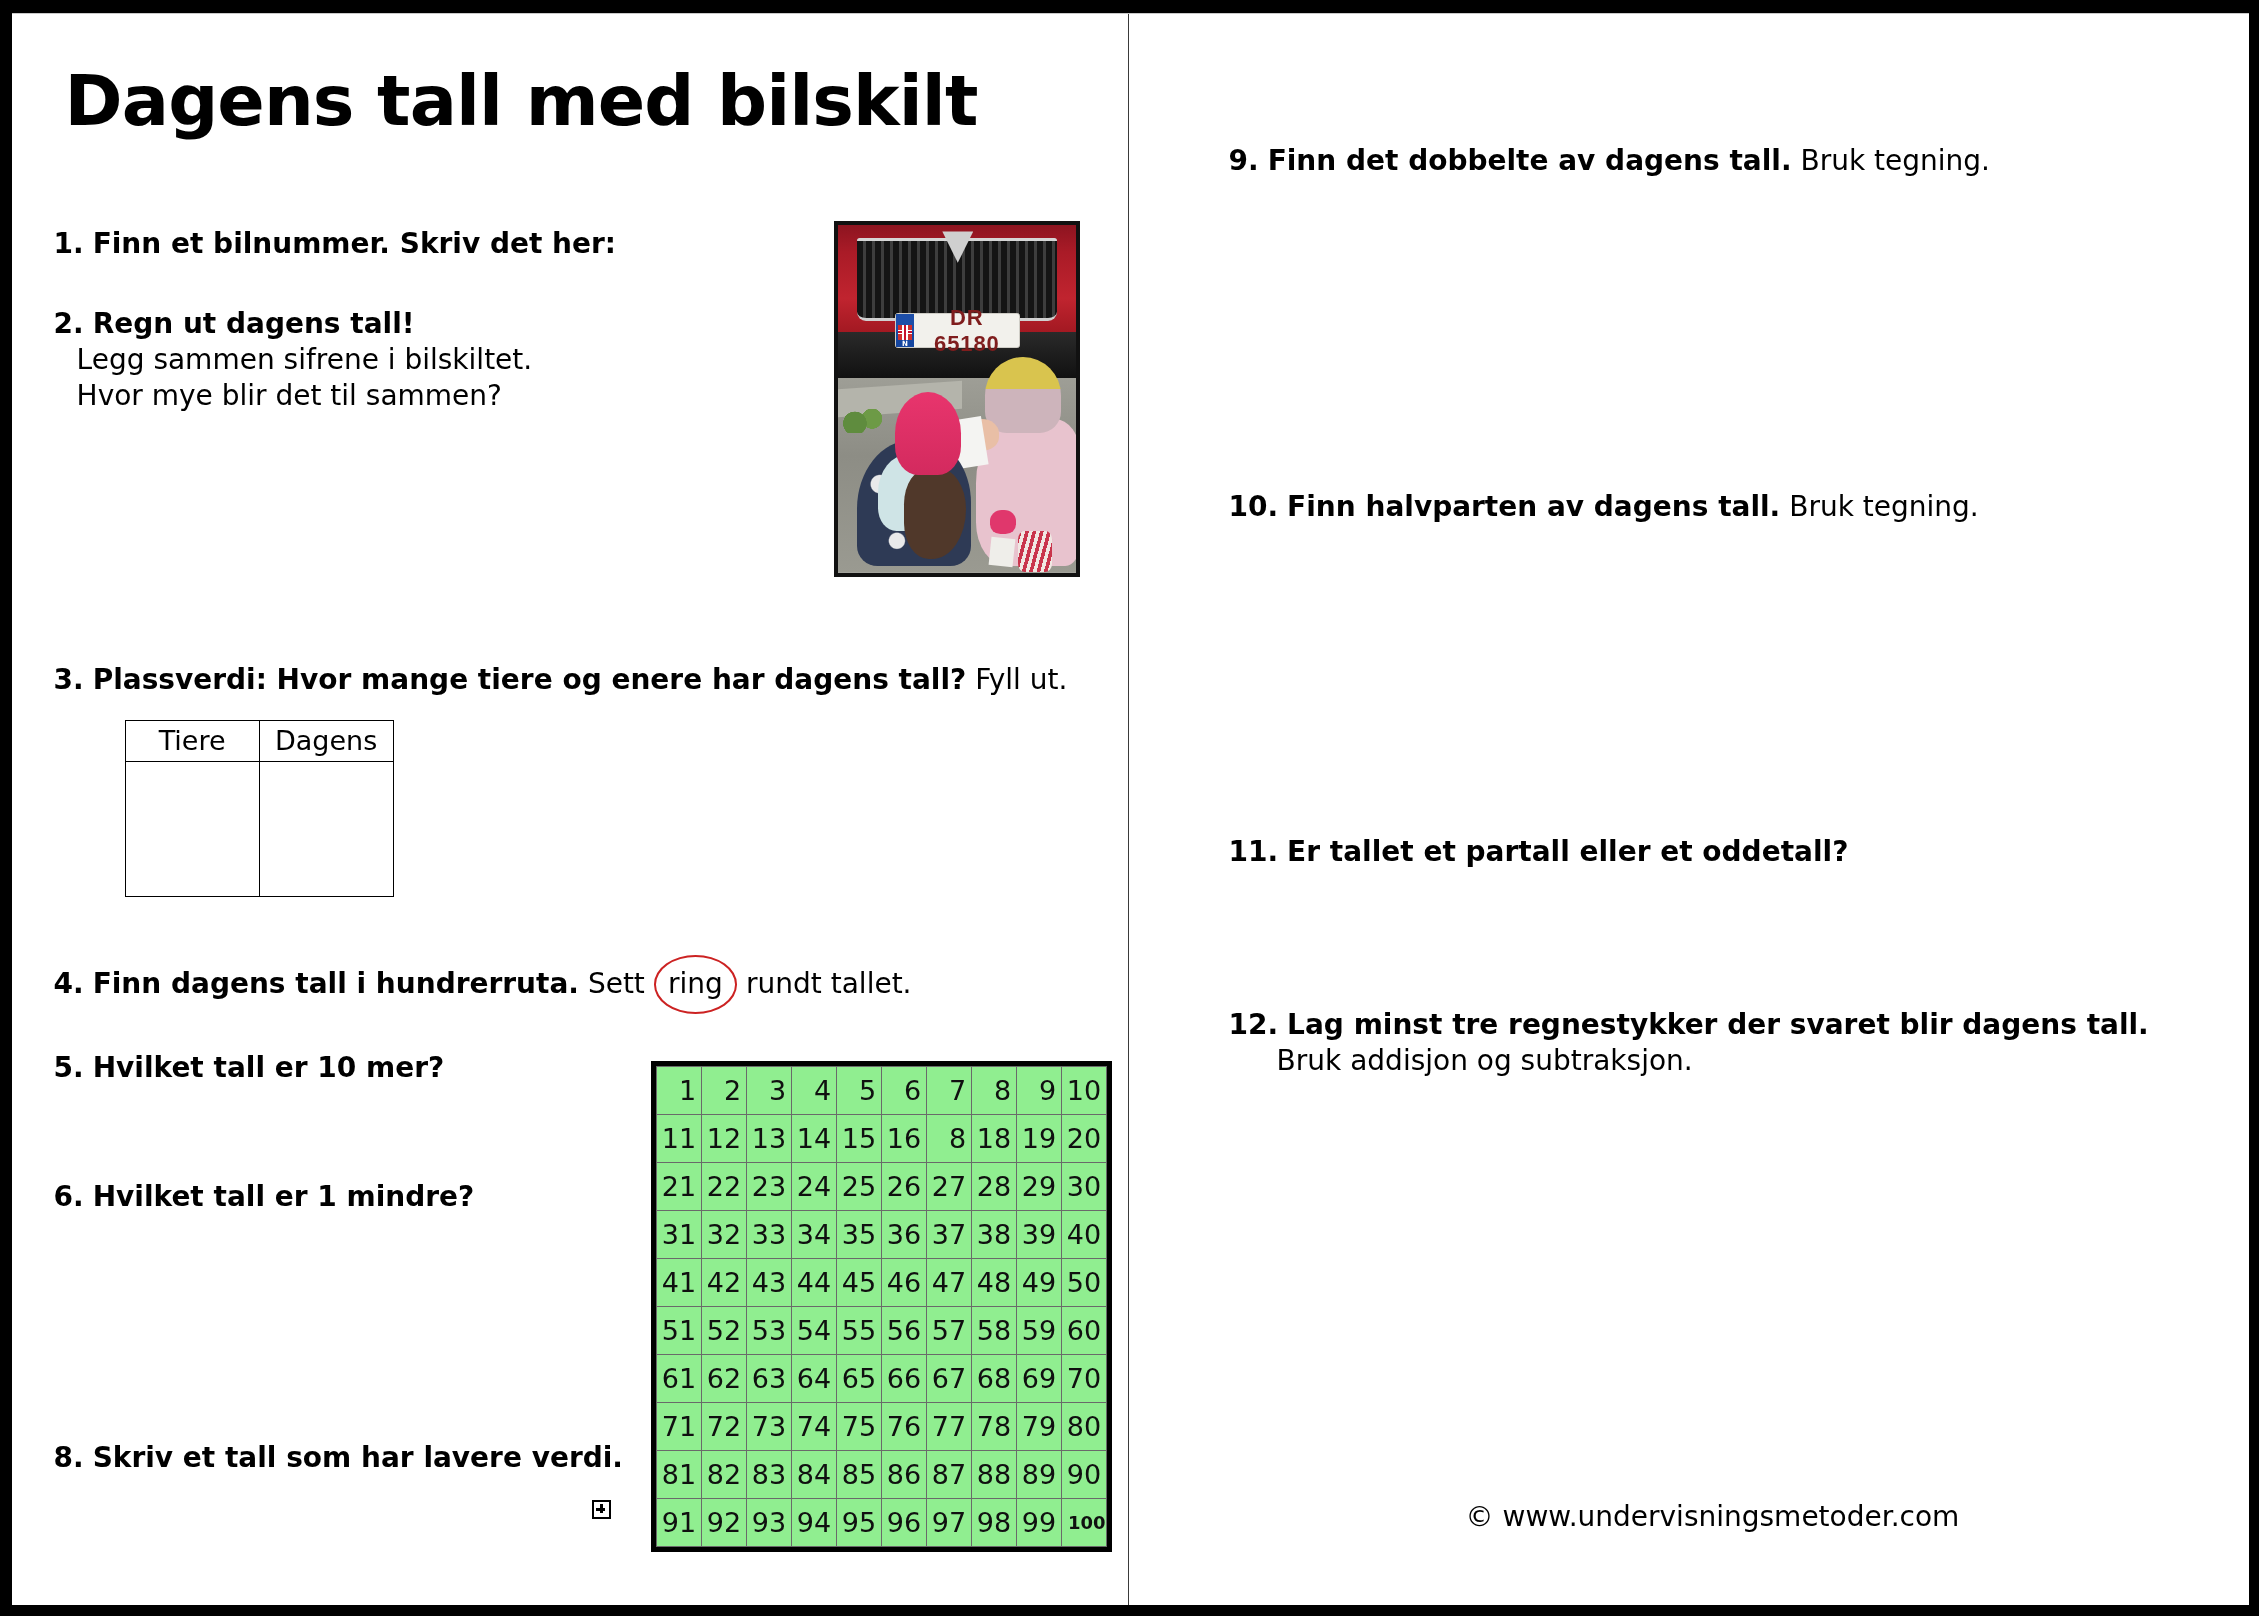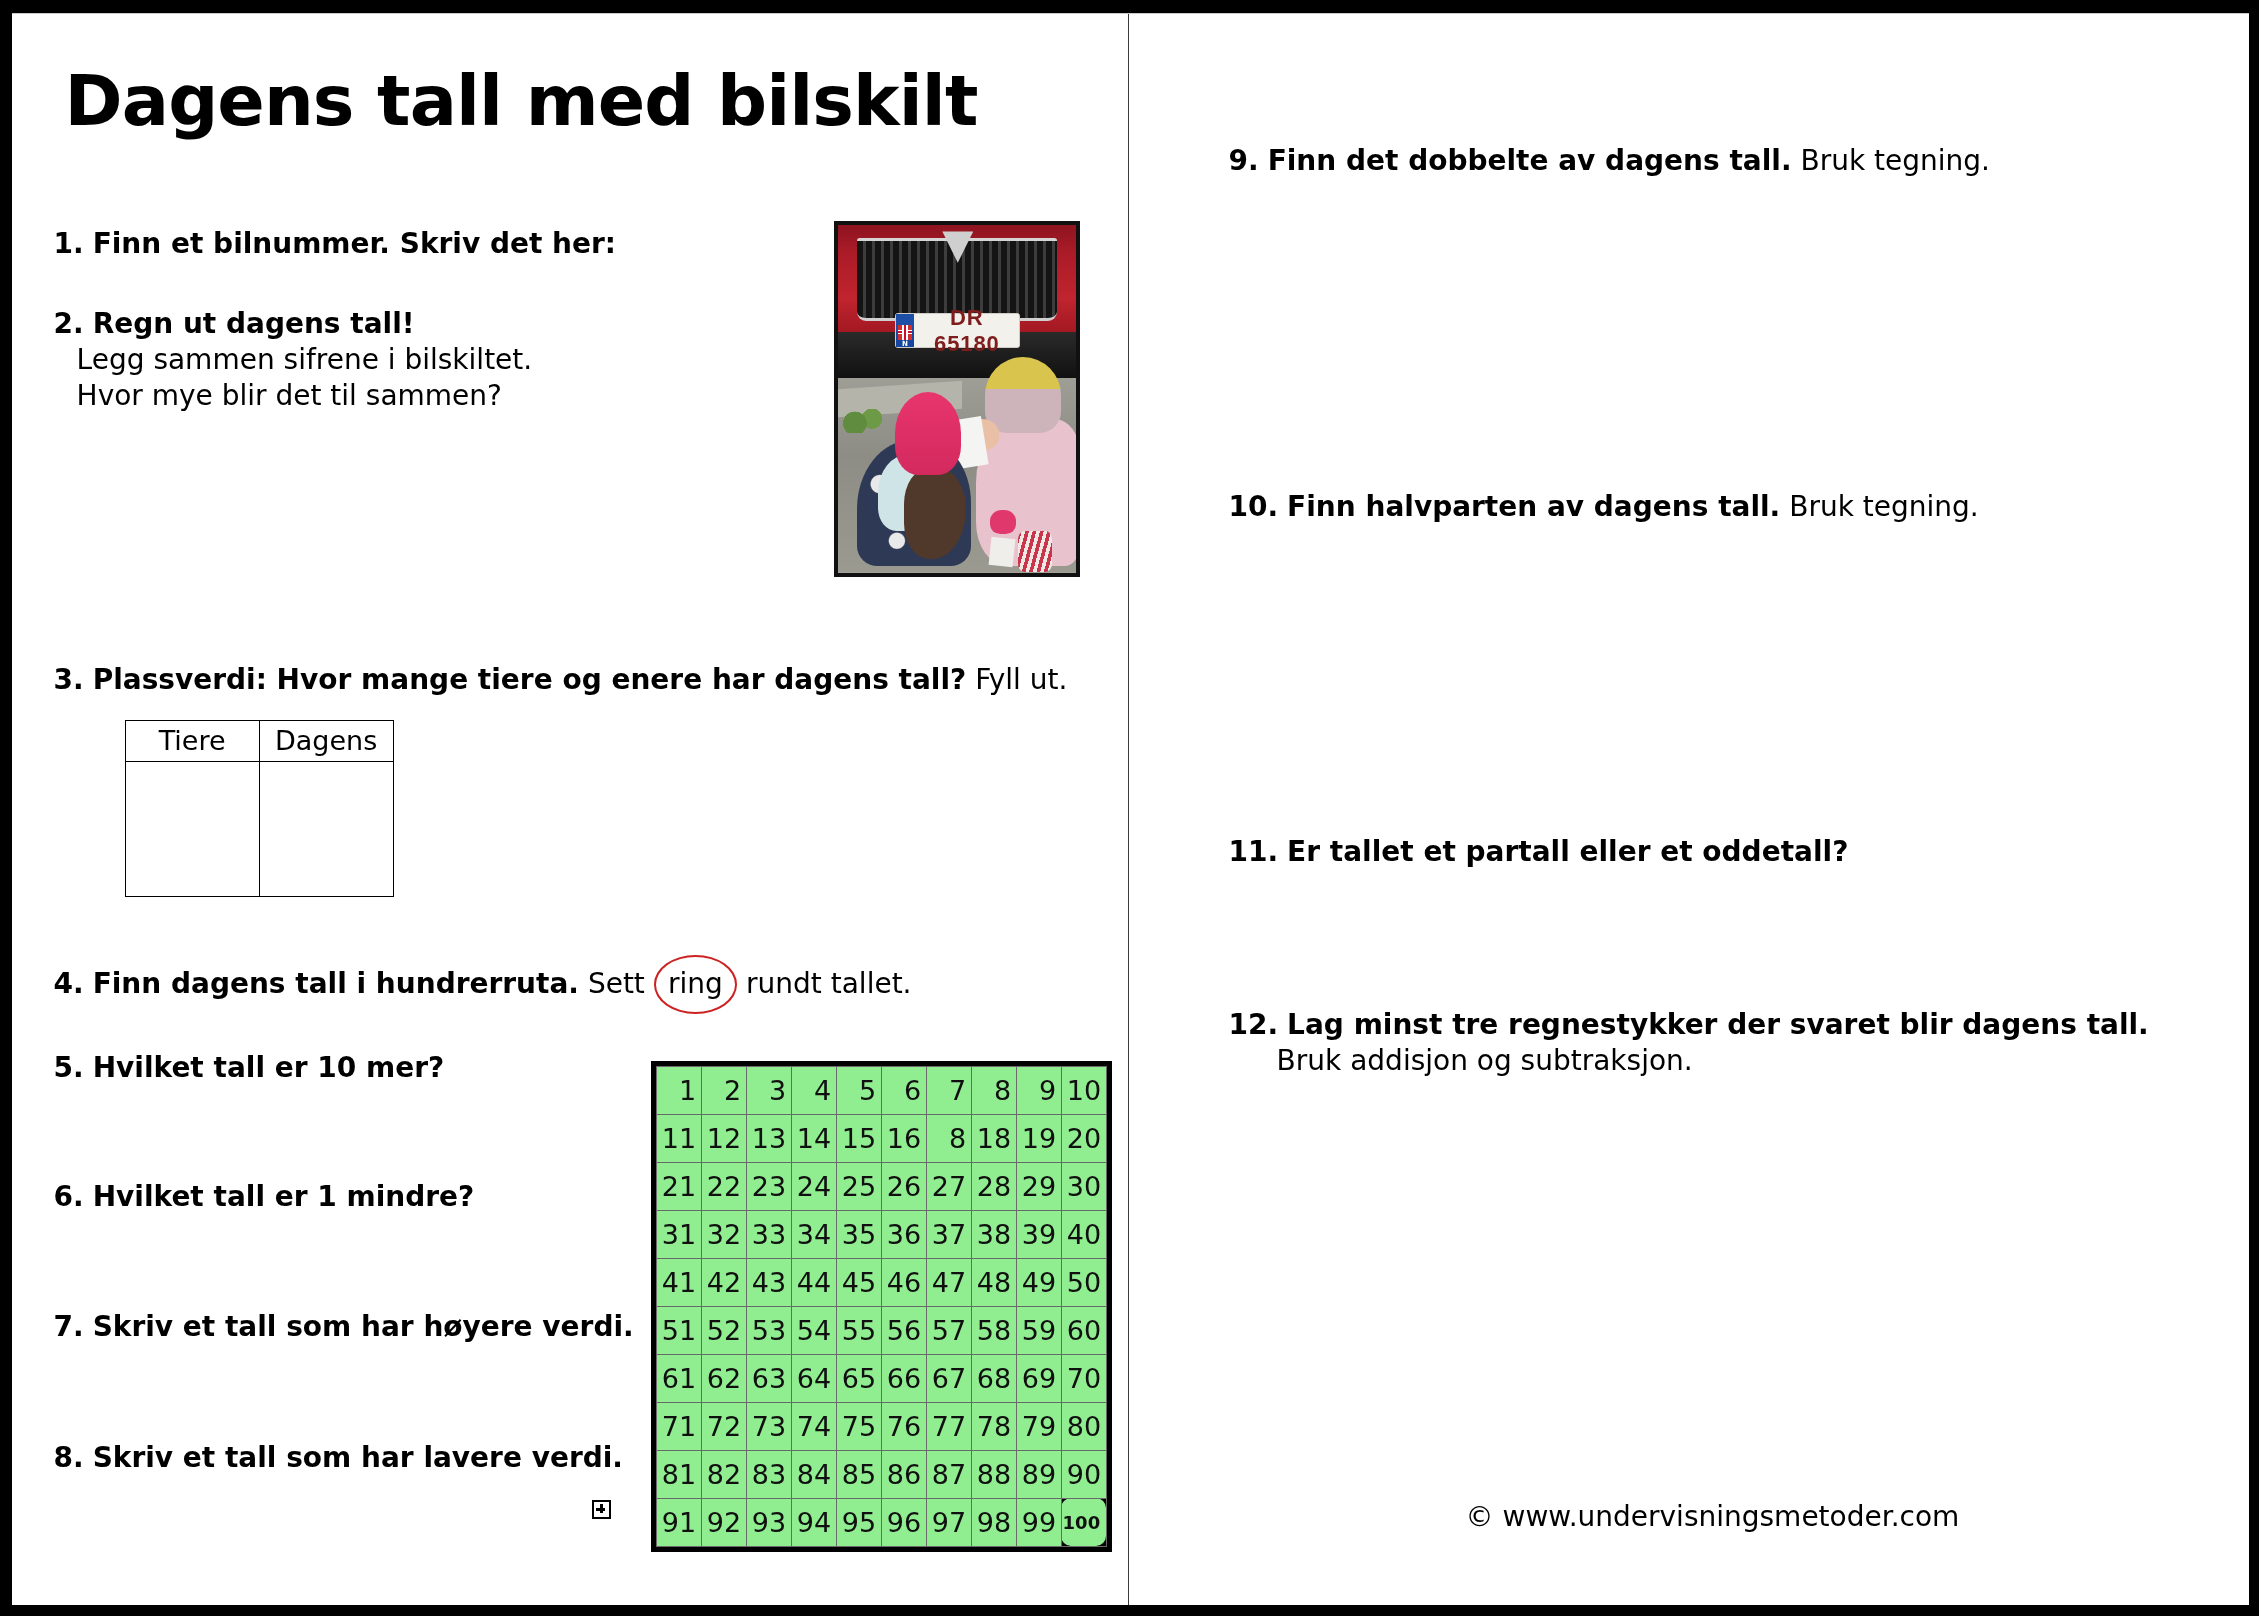--- a/index.html
+++ b/index.html
@@ -240,23 +240,22 @@
     text-align: right;
     padding-right: 4.5px;
     font-family: "DejaVu Sans", sans-serif;
     font-size: 27px;
     color: #101010;
     line-height: 45px;
   }
   #hundred-grid td.tiny {
     font-size: 18px;
     font-weight: bold;
-    text-align: left;
+    text-align: right;
     padding-right: 0;
-    border-radius: 10px;
   }
 
   
   #move-handle {
     position: absolute;
     left: 580px;
     top: 1486px;
     width: 19.6px;
     height: 19.6px;
     border: 2.7px solid #000;
@@ -338,24 +337,20 @@
   <div class="q hand" style="left:42px; top:1036px;">
     <span class="num">5.</span>
     <span class="strong">Hvilket tall er 10 mer?</span>
   </div>
 
   <div class="q hand" style="left:42px; top:1165px;">
     <span class="num">6.</span>
     <span class="strong">Hvilket tall er 1 mindre?</span>
   </div>
 
-  <div class="q hand" style="left:42px; top:1295px;">
-    <span class="num">7.</span>
-    <span class="strong">Skriv et tall som har høyere verdi.</span>
-  </div>
 
   <div class="q hand" style="left:42px; top:1426px;">
     <span class="num">8.</span>
     <span class="strong">Skriv et tall som har lavere verdi.</span>
   </div>
 
   <div id="move-handle"></div>
 
   <div id="photo">
     <div class="sky-asphalt"></div>

